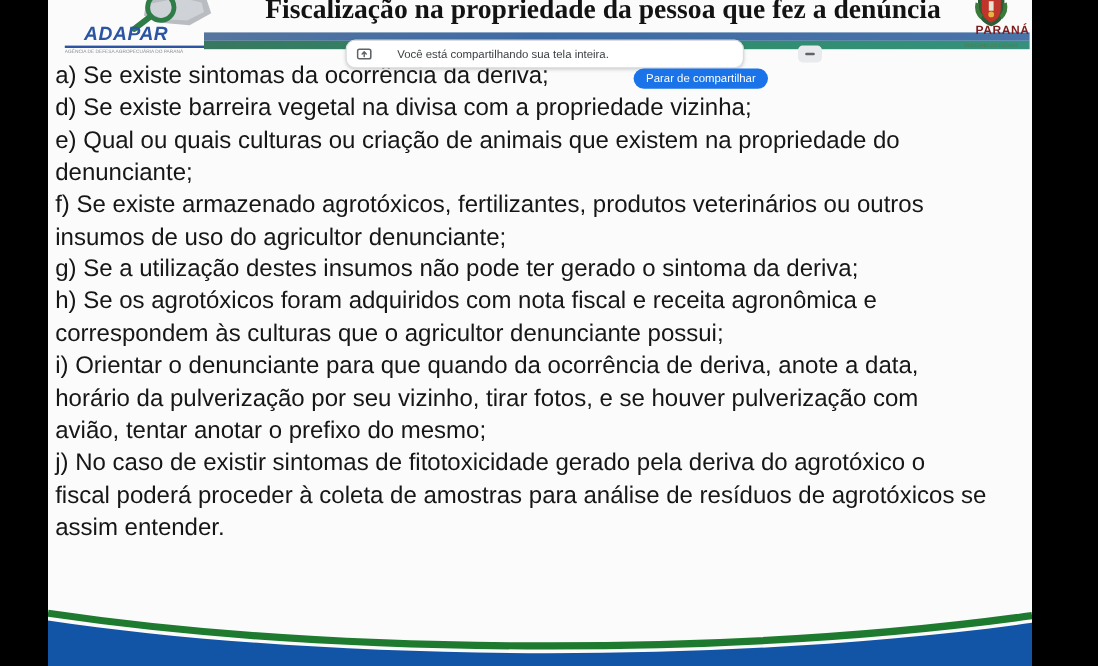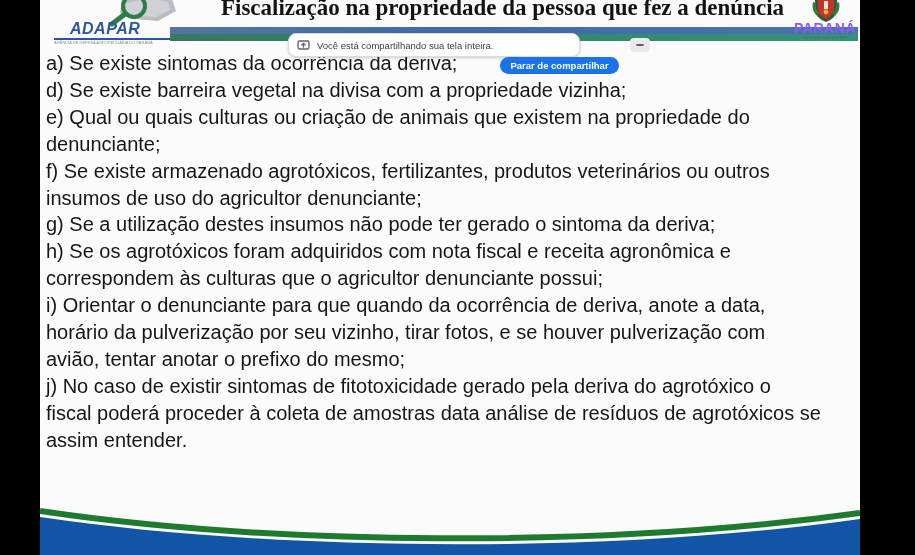--- a/index.html
+++ b/index.html
@@ -30,39 +30,39 @@
   .adapar-sub{
     position:absolute;left:4px;top:40px;width:122px;font-size:4px;color:#8a8f96;
     white-space:nowrap;overflow:hidden;
   }
   .hdr-bar{position:absolute;left:130px;top:27px;width:688px;height:14px;}
   .hdr-bar .b{height:7px;background:linear-gradient(90deg,#55759f,#3f6ba5 40%,#4a74a8);}
   .hdr-bar .g{height:7px;background:linear-gradient(90deg,#37785f,#2f8a6a 50%,#35917c);}
   .parana{position:absolute;right:0;top:0;width:66px;}
   .parana-shield{position:absolute;left:17px;top:-4px;}
   .parana-word{
-    position:absolute;left:0;top:20px;width:64px;text-align:left;
-    font-size:14px;font-weight:bold;color:#8b5cf6;letter-spacing:0.5px;
+    position:absolute;left:0;top:20px;width:64px;text-align:right;
+    font-size:10px;font-weight:bold;color:#7f1d1d;letter-spacing:0.5px;
   }
   .parana-sub{
     position:absolute;left:2px;top:35px;width:60px;text-align:center;
     font-size:4px;color:#4e7a4e;white-space:nowrap;overflow:hidden;
   }
   
   .sharebar{
-    position:absolute;left:248px;top:33px;width:292px;height:24px;
+    position:absolute;left:248px;top:33px;width:332px;height:24px;
     background:#fff;border:1px solid #dadce0;border-radius:8px;
     box-shadow:0 1px 3px rgba(60,64,67,.25);
-    display:flex;align-items:center;gap:7px;padding:0 8px;box-sizing:border-box;
+    display:flex;align-items:center;gap:21px;padding:0 8px;box-sizing:border-box;
     z-index:30;
   }
   .share-icon{flex:0 0 auto;display:block;}
   .share-msg{font-size:9.5px;color:#3c4043;white-space:nowrap;}
   .stop-btn{
-    flex:0 0 auto;background:#1a73e8;color:#fff;font-size:9.5px;font-weight:bold;
+    flex:0 0 auto;background:#1a73e8;color:#fff;font-size:9.5px;font-weight:normal;
     border:none;border-radius:11px;padding:3px 10px;line-height:11px;cursor:pointer;
     white-space:nowrap;
     margin-top:40px;
   }
   .hide-btn{
     flex:0 0 auto;width:20px;height:14px;background:#e8eaed;border:none;border-radius:4px;
     display:flex;align-items:center;justify-content:center;cursor:pointer;margin-left:4px;
   }
   .hide-btn .dash{width:8px;height:2px;background:#5f6368;border-radius:1px;}
   
@@ -132,21 +132,21 @@
 denunciante;</p>
         <p class="item">f) Se existe armazenado agrotóxicos, fertilizantes, produtos veterinários ou outros
 insumos de uso do agricultor denunciante;</p>
         <p class="item">g) Se a utilização destes insumos não pode ter gerado o sintoma da deriva;</p>
         <p class="item">h) Se os agrotóxicos foram adquiridos com nota fiscal e receita agronômica e
 correspondem às culturas que o agricultor denunciante possui;</p>
         <p class="item">i) Orientar o denunciante para que quando da ocorrência de deriva, anote a data,
 horário da pulverização por seu vizinho, tirar fotos, e se houver pulverização com
 avião, tentar anotar o prefixo do mesmo;</p>
         <p class="item">j) No caso de existir sintomas de fitotoxicidade gerado pela deriva do agrotóxico o
-fiscal poderá proceder à coleta de amostras data análise de resíduos de agrotóxicos se
+fiscal poderá proceder à coleta de amostras para análise de resíduos de agrotóxicos se
 assim entender.</p>
       </div>
 
     <svg class="swoosh" width="820" height="55" viewBox="0 0 820 55" preserveAspectRatio="none">
       <path d="M0 17 C 230 51 560 55 820 19 L820 55 L0 55 Z" fill="#1254a6"></path>
       <path d="M0 11 C 230 45 560 49 820 13" fill="none" stroke="#1e7a2e" stroke-width="6"></path>
     </svg>
 
   </div>
 </div>

